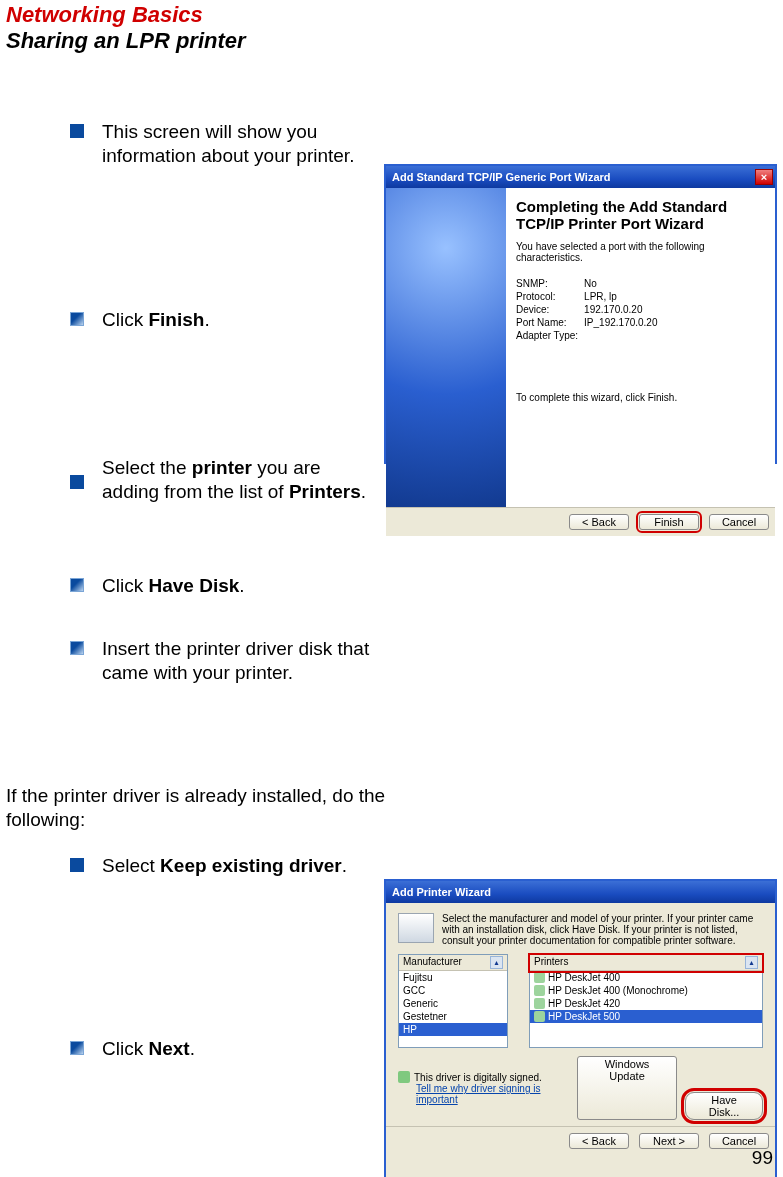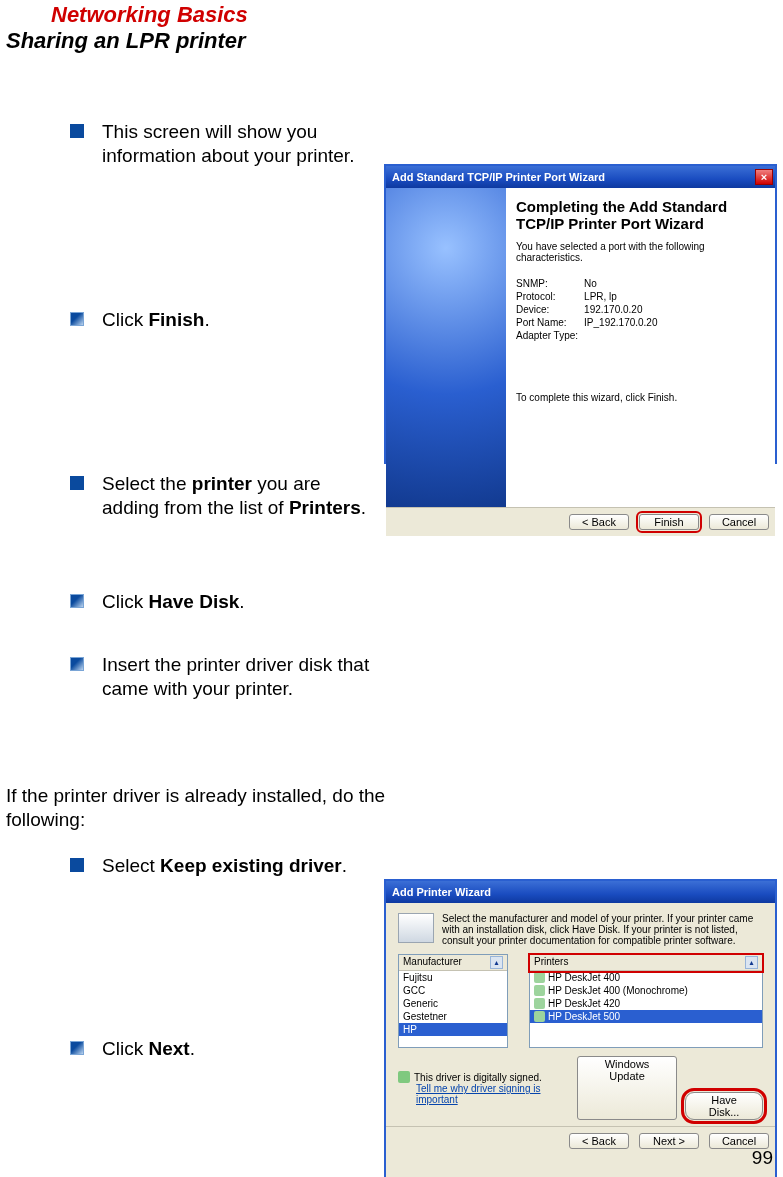--- a/index.html
+++ b/index.html
@@ -11,21 +11,20 @@
     position: relative;
     font-size: 19px;
     color: #000;
   }
   .title-red {
     color: #d00000;
     font-weight: bold;
     font-style: italic;
     font-size: 22px;
     padding: 2px 0 0 6px;
-    margin-left: 45px;
   }
   .title-black {
     color: #000;
     font-weight: bold;
     font-style: italic;
     font-size: 22px;
     padding: 0 0 0 6px;
   }
   .section { position: relative; }
   .left-col {
@@ -201,21 +200,21 @@
     <div class="bullet-item" style="margin-top:140px;">
       <div class="bullet-box bullet-grad"></div>
       <div class="bullet-text">
         <span>Click </span><span class="bold">Finish</span><span>.</span>
       </div>
     </div>
   </div>
 
   <div class="win d1">
     <div class="win-title">
-      <span>Add Standard TCP/IP Printer Port Wizard</span>
+      <span>Add Standard TCP/IP Generic Port Wizard</span>
       <span class="spacer"></span>
       <span class="win-close">×</span>
     </div>
     <div class="body-row">
       <div class="side-img"></div>
       <div class="main">
         <div class="h1">Completing the Add Standard TCP/IP Printer Port Wizard</div>
         <div class="sub">You have selected a port with the following characteristics.</div>
         <table>
           <tbody>
@@ -247,21 +246,21 @@
     <div class="dlg-foot">
       <div class="btn">&lt; Back</div>
       <div class="btn btn-hl">Finish</div>
       <div class="btn">Cancel</div>
     </div>
   </div>
 </div>
 
 <div class="section" style="height:330px;">
   <div class="left-col">
-    <div class="bullet-item" style="margin-top:28px;">
+    <div class="bullet-item" style="margin-top:12px;align-items:center;">
       <div class="bullet-box bullet-solid"></div>
       <div class="bullet-text">
         <span>Select the </span><span class="bold">printer</span><span> you are adding from the list of </span><span class="bold">Printers</span><span>.</span>
       </div>
     </div>
     <div class="bullet-item" style="margin-top:70px;">
       <div class="bullet-box bullet-grad"></div>
       <div class="bullet-text">
         <span>Click </span><span class="bold">Have Disk</span><span>.</span>
       </div>

